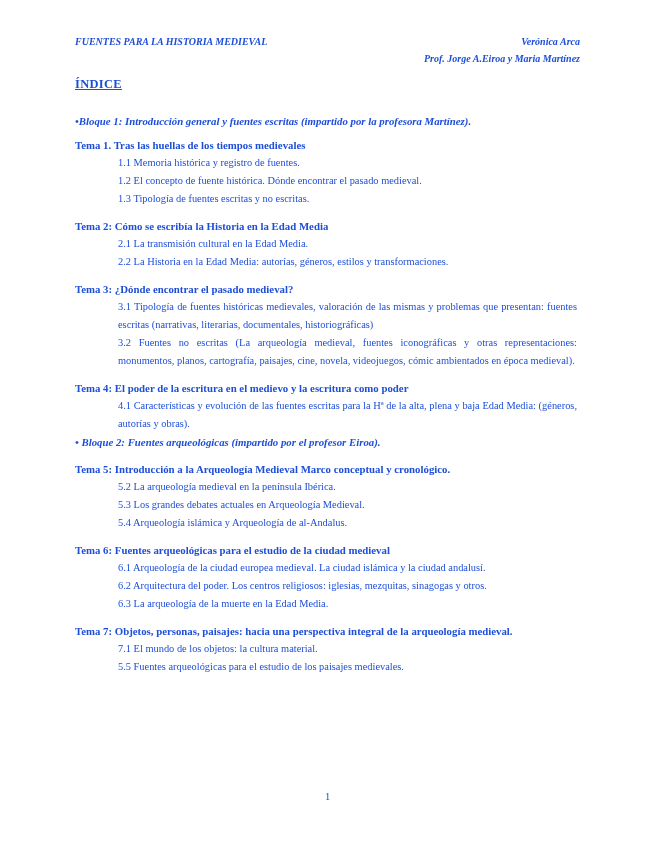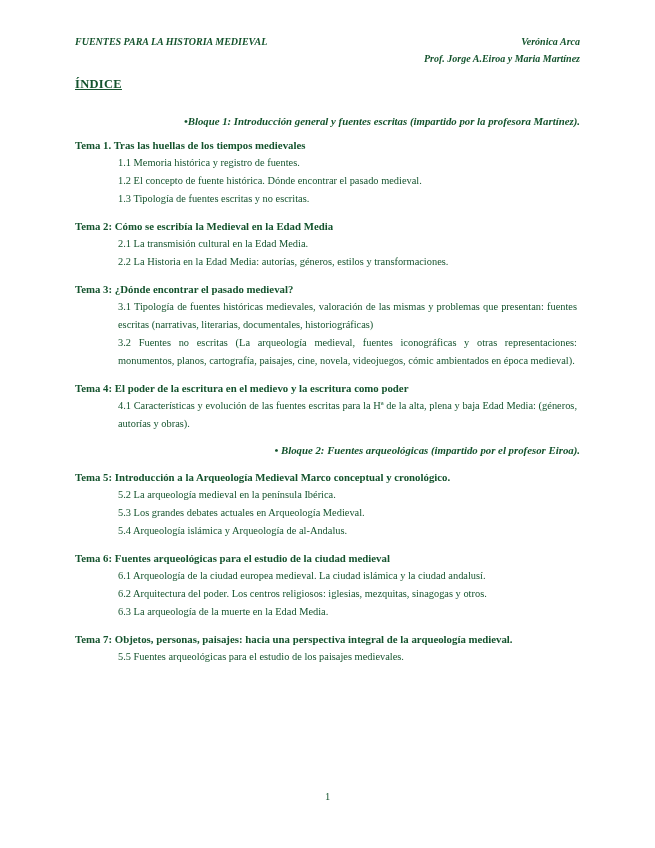--- a/index.html
+++ b/index.html
@@ -7,21 +7,21 @@
     padding: 0;
     background: #ffffff;
   }
   .page {
     position: relative;
     width: 655px;
     height: 848px;
     background: #ffffff;
     box-sizing: border-box;
     padding: 33px 75px 0 75px;
-    color: #14532d;
+    color: #1d4ed8;
     font-family: "Liberation Serif", "DejaVu Serif", serif;
     overflow: hidden;
   }
   .header {
     display: flex;
     justify-content: space-between;
     align-items: flex-start;
     font-style: italic;
     font-weight: bold;
     font-size: 10px;
@@ -36,23 +36,22 @@
     letter-spacing: 0.3px;
     line-height: 18px;
   }
   .bloque {
     margin: 19px 0 0 0;
     font-weight: bold;
     font-style: italic;
     font-size: 10.8px;
     line-height: 18px;
     white-space: nowrap;
-    text-align: right;
   }
-  .bloque.second { margin-top: 8px; }
+  .bloque.second { margin-top: 0; }
   .tema { margin: 9px 0 0 0; }
   .tema.first { margin-top: 6px; }
   .tema-heading {
     margin: 0;
     font-size: 10.8px;
     font-weight: bold;
     line-height: 18px;
     white-space: nowrap;
   }
   .item {
@@ -90,21 +89,21 @@
   <p class="bloque">•Bloque 1: Introducción general y fuentes escritas (impartido por la profesora Martínez).</p>
 
   <section class="tema first">
     <h2 class="tema-heading">Tema 1. Tras las huellas de los tiempos medievales</h2>
     <p class="item oneline">1.1 Memoria histórica y registro de fuentes.</p>
     <p class="item oneline">1.2 El concepto de fuente histórica. Dónde encontrar el pasado medieval.</p>
     <p class="item oneline">1.3 Tipología de fuentes escritas y no escritas.</p>
   </section>
 
   <section class="tema">
-    <h2 class="tema-heading">Tema 2: Cómo se escribía la Medieval en la Edad Media</h2>
+    <h2 class="tema-heading">Tema 2: Cómo se escribía la Historia en la Edad Media</h2>
     <p class="item oneline">2.1 La transmisión cultural en la Edad Media.</p>
     <p class="item oneline">2.2 La Historia en la Edad Media: autorías, géneros, estilos y transformaciones.</p>
   </section>
 
   <section class="tema">
     <h2 class="tema-heading">Tema 3: ¿Dónde encontrar el pasado medieval?</h2>
     <p class="item justify">3.1 Tipología de fuentes históricas medievales, valoración de las mismas y problemas que presentan: fuentes escritas (narrativas, literarias, documentales, historiográficas)</p>
     <p class="item justify">3.2 Fuentes no escritas (La arqueología medieval, fuentes iconográficas y otras representaciones: monumentos, planos, cartografía, paisajes, cine, novela, videojuegos, cómic ambientados en época medieval).</p>
   </section>
 
@@ -124,18 +123,19 @@
 
   <section class="tema">
     <h2 class="tema-heading">Tema 6: Fuentes arqueológicas para el estudio de la ciudad medieval</h2>
     <p class="item oneline">6.1 Arqueología de la ciudad europea medieval. La ciudad islámica y la ciudad andalusí.</p>
     <p class="item oneline">6.2 Arquitectura del poder. Los centros religiosos: iglesias, mezquitas, sinagogas y otros.</p>
     <p class="item oneline">6.3 La arqueología de la muerte en la Edad Media.</p>
   </section>
 
   <section class="tema">
     <h2 class="tema-heading">Tema 7: Objetos, personas, paisajes: hacia una perspectiva integral de la arqueología medieval.</h2>
+    <p class="item oneline">7.1 El mundo de los objetos: la cultura material.</p>
     <p class="item oneline">5.5 Fuentes arqueológicas para el estudio de los paisajes medievales.</p>
   </section>
 
   <div class="page-number">1</div>
 
 </div>
 
 </body></html>

